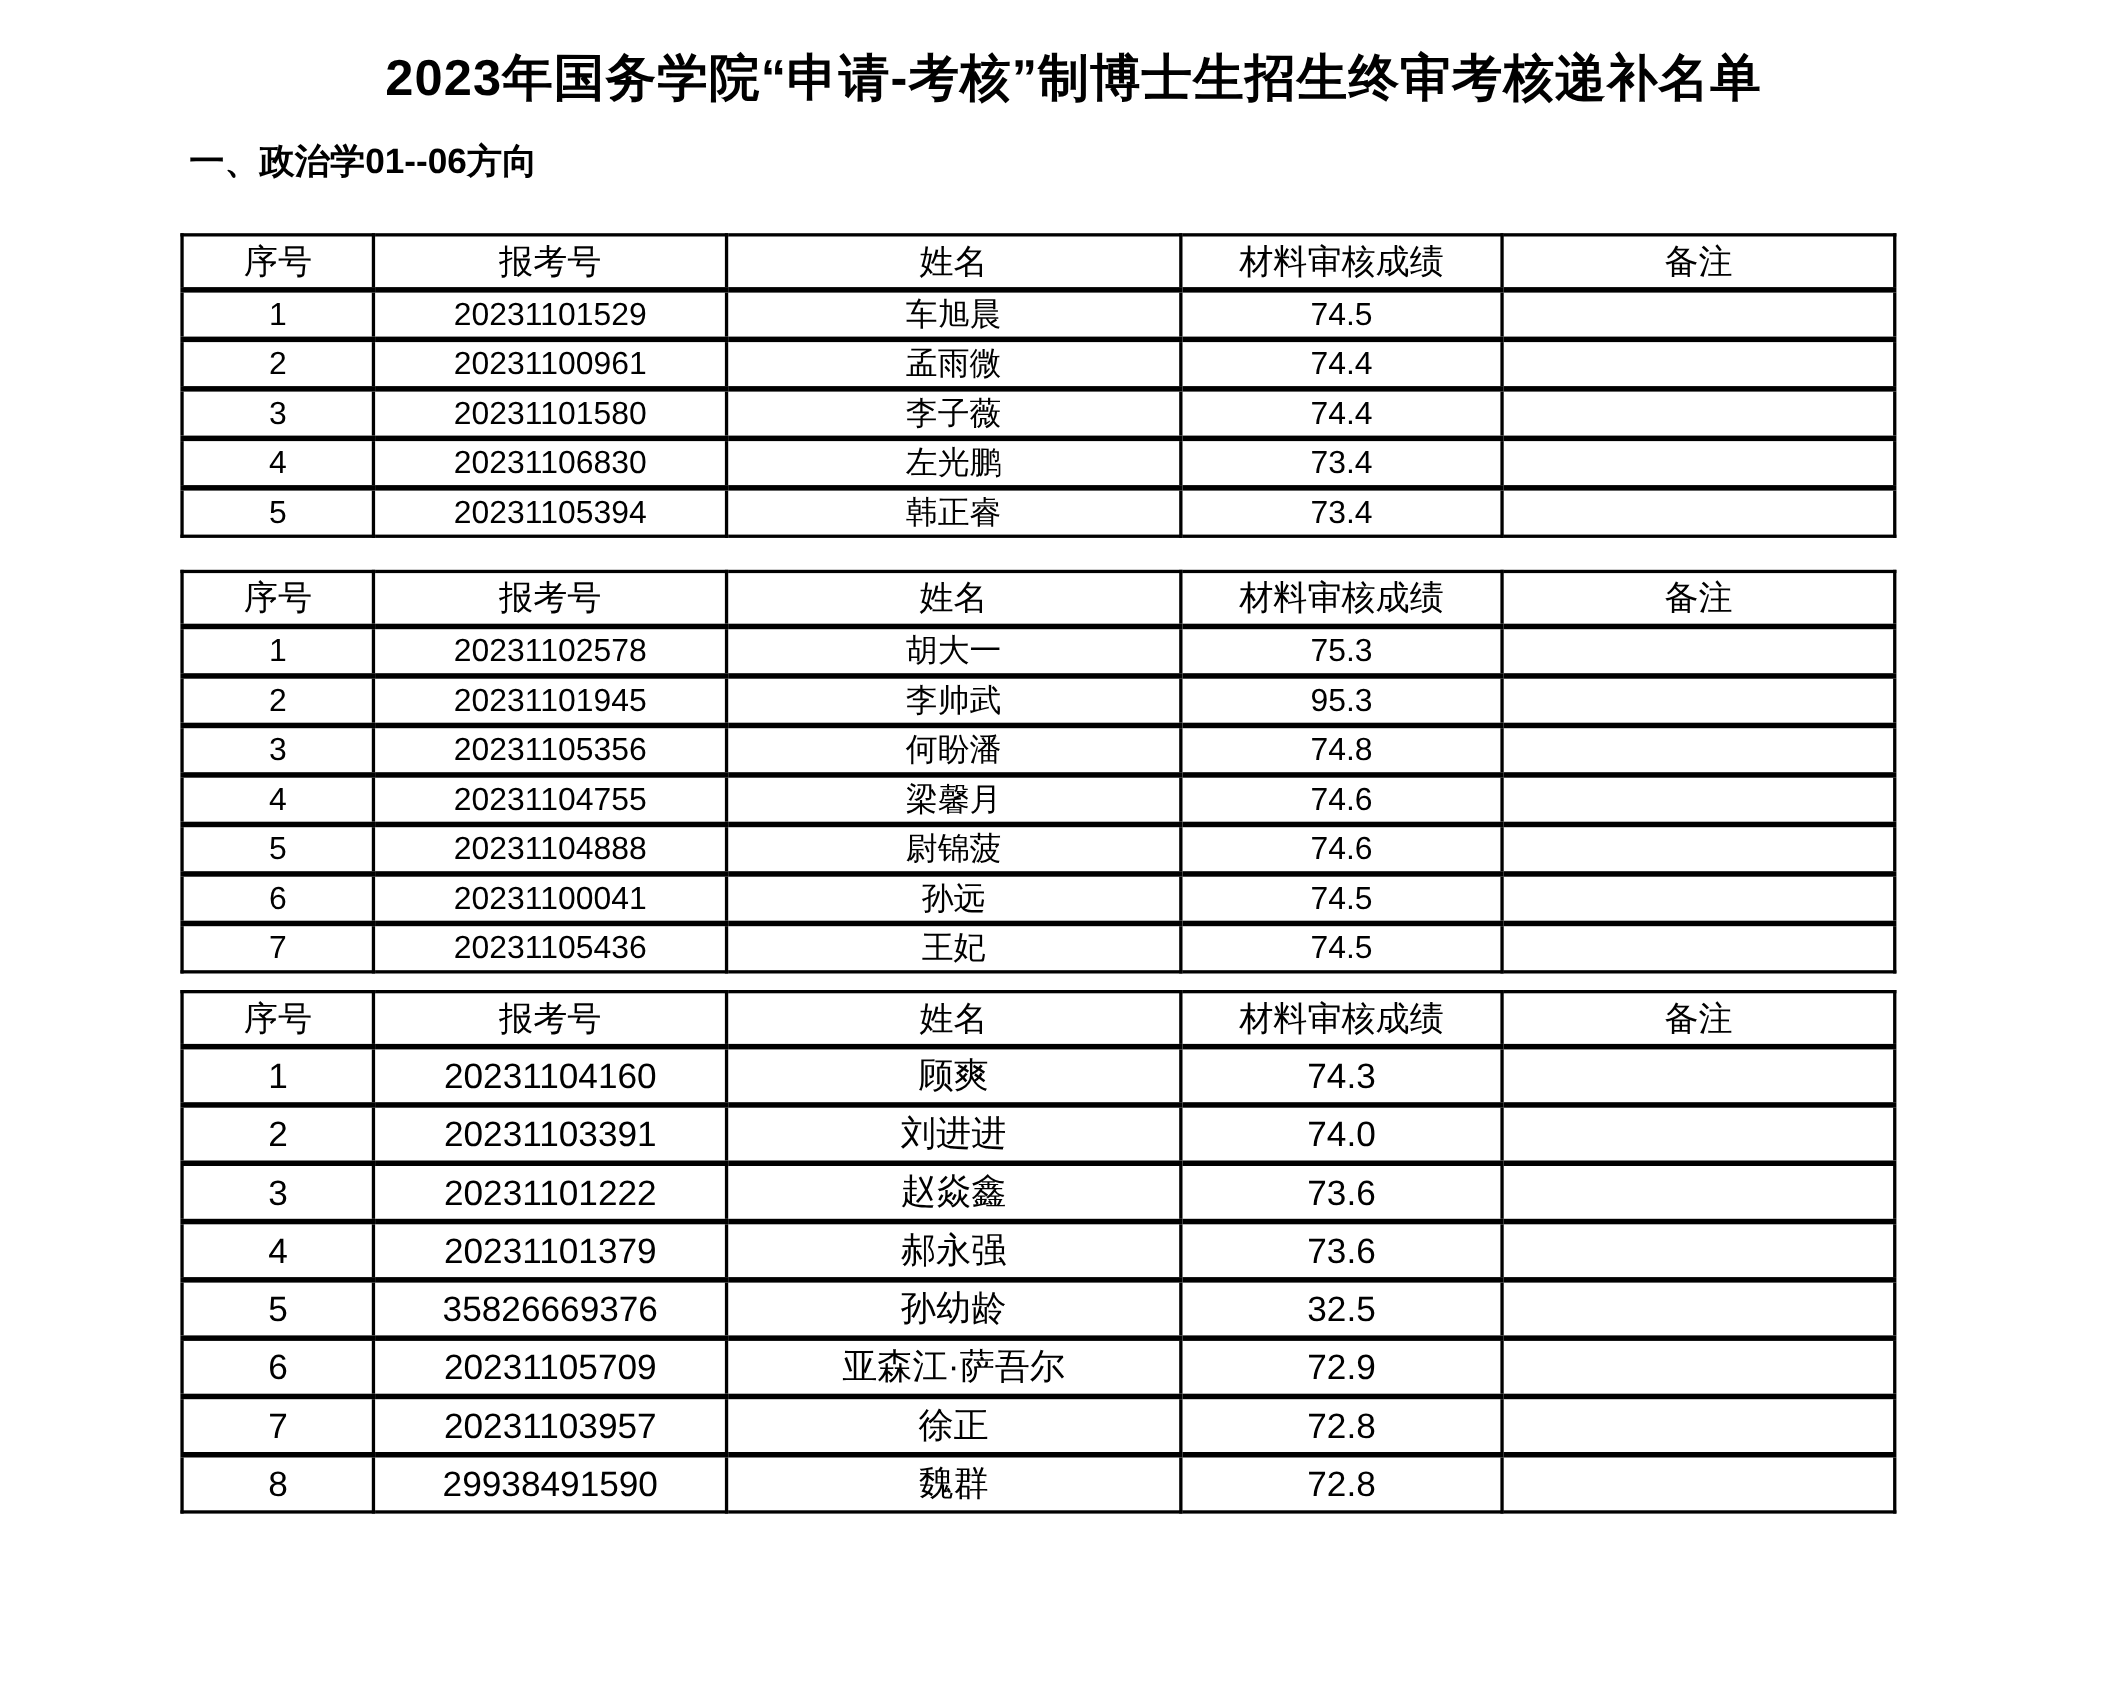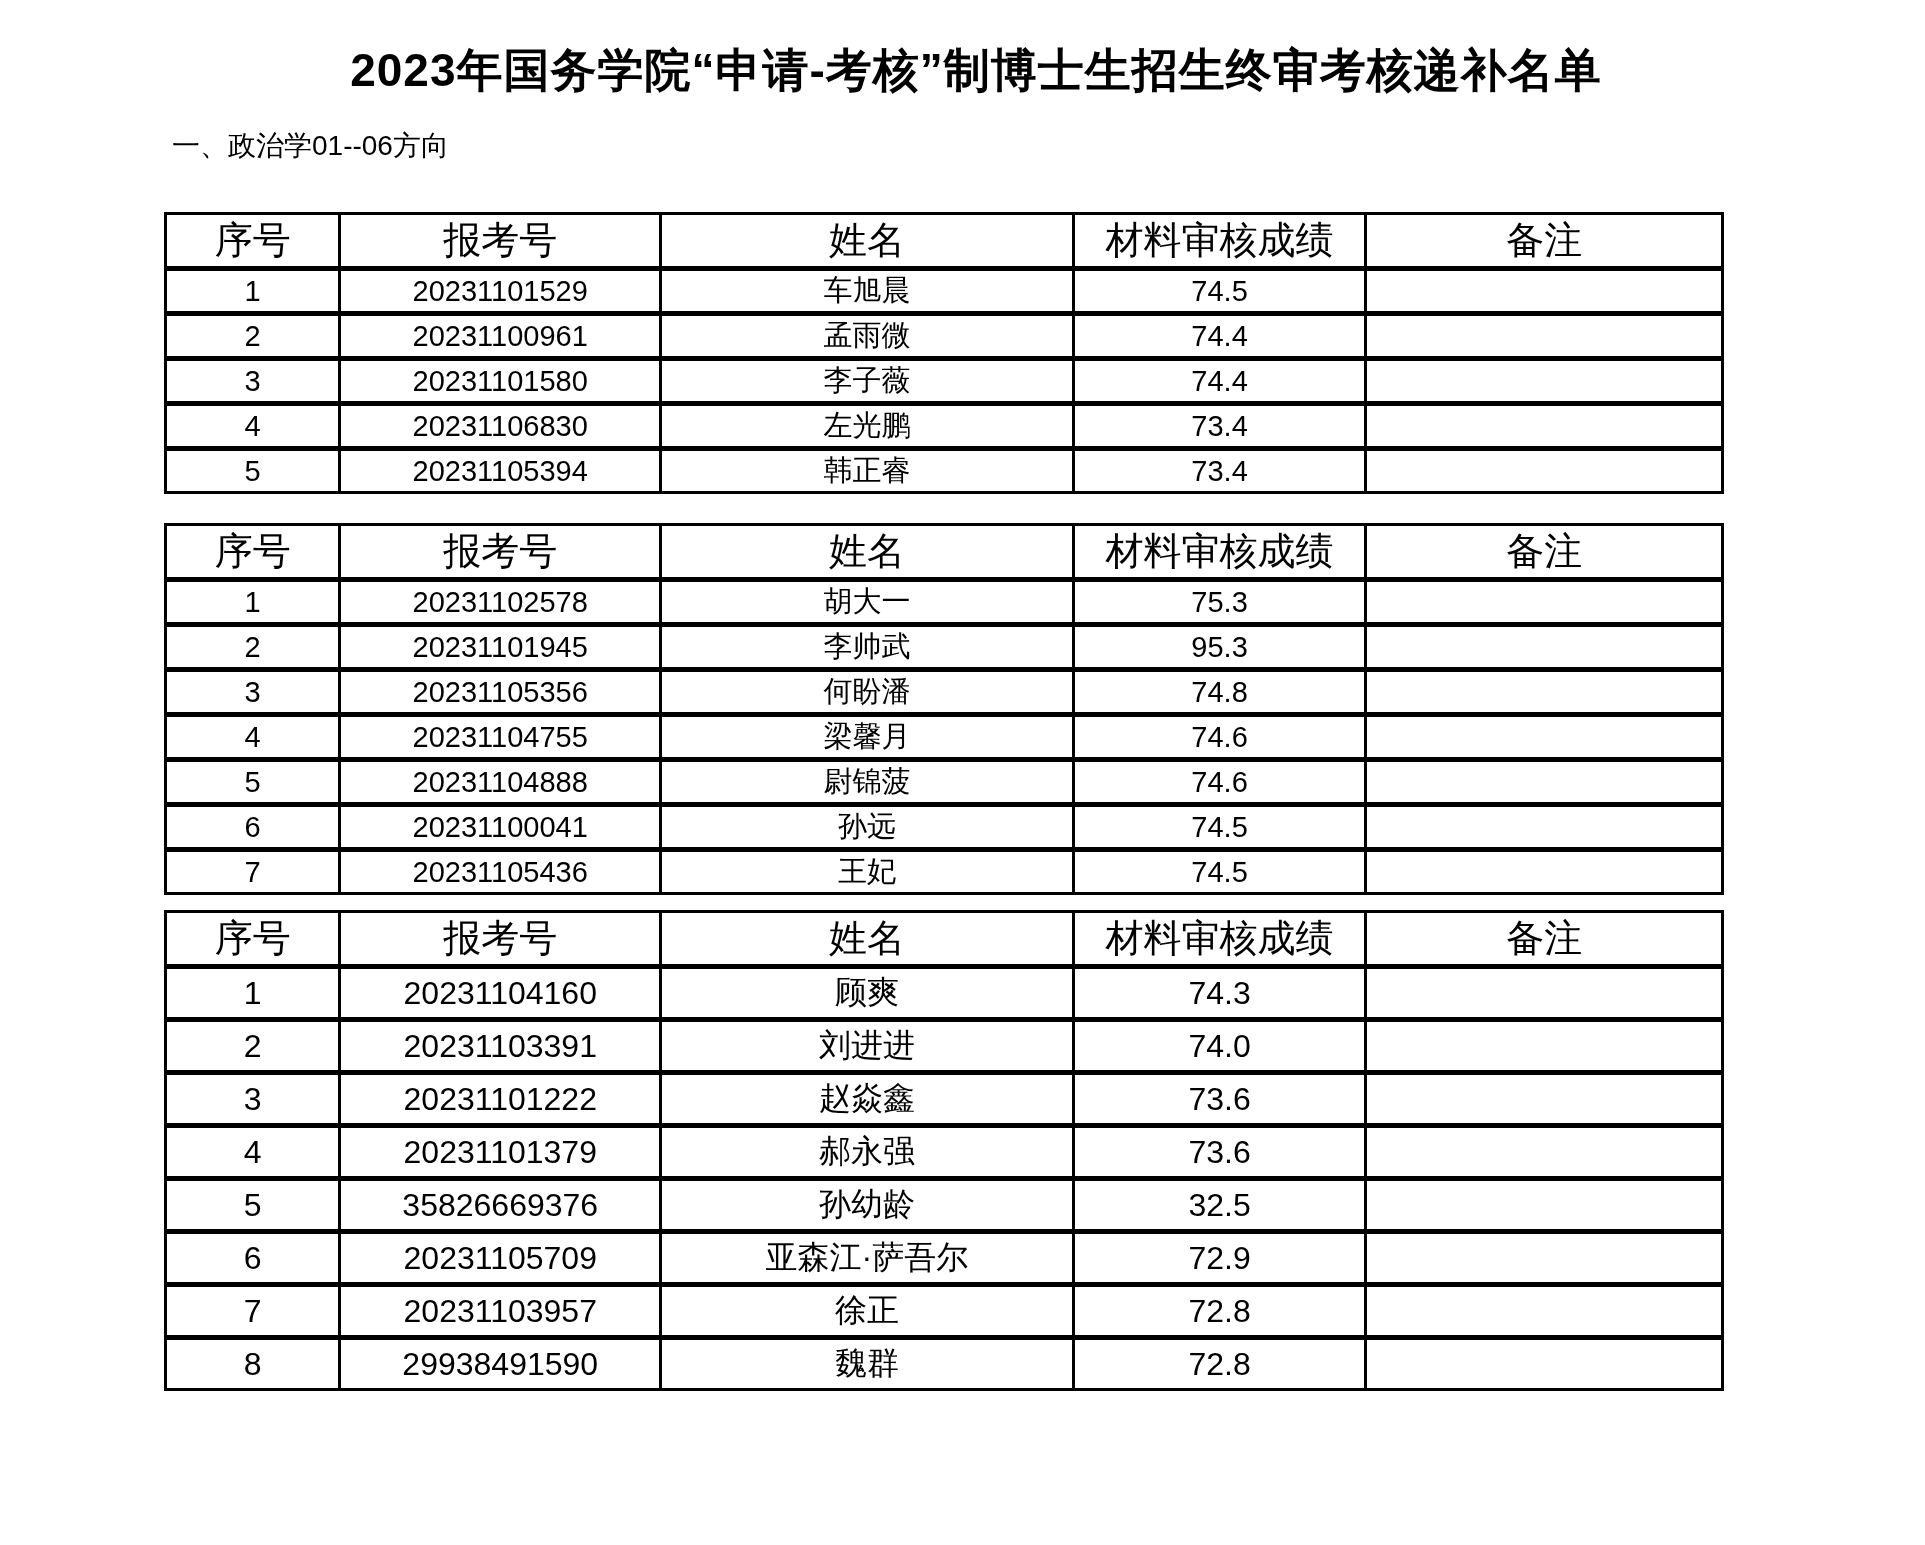--- a/index.html
+++ b/index.html
@@ -25,22 +25,22 @@
     letter-spacing:1px;
     padding-left:27px;
   }
   .doc-body{
     margin-left:164px;
     width:1560px;
   }
   .doc-section{margin:0;}
   .section-heading{
     margin:12px 0 0 8px;
-    font-size:28px;
-    font-weight:normal;
+    font-size:32px;
+    font-weight:bold;
     line-height:44px;
   }
   
   .s0 .section-heading{margin-top:22px;}
   .s0 .doc-table{margin-top:44px;}
   .s1 .section-heading{margin-top:36px;}
   .s1 .doc-table{margin-top:29px;}
   .s2 .section-heading{margin-top:42px;}
   .s2 .doc-table{margin-top:15px;}
 
@@ -62,21 +62,21 @@
     text-align:center;
     vertical-align:middle;
     padding:0;
     font-weight:normal;
     overflow:hidden;
     white-space:nowrap;
   }
   .doc-table thead th{
     border-bottom-width:5px;
     height:46px;
-    font-size:38px;
+    font-size:31px;
   }
   .doc-table tbody td{
     border-top-width:5px;
   }
   .s0 .doc-table tbody td{height:37px;font-size:29px;}
   .s1 .doc-table tbody td{height:39px;font-size:29px;}
   .s2 .doc-table tbody td{height:48px;font-size:32px;}
 </style>
 </head>
 <body>

